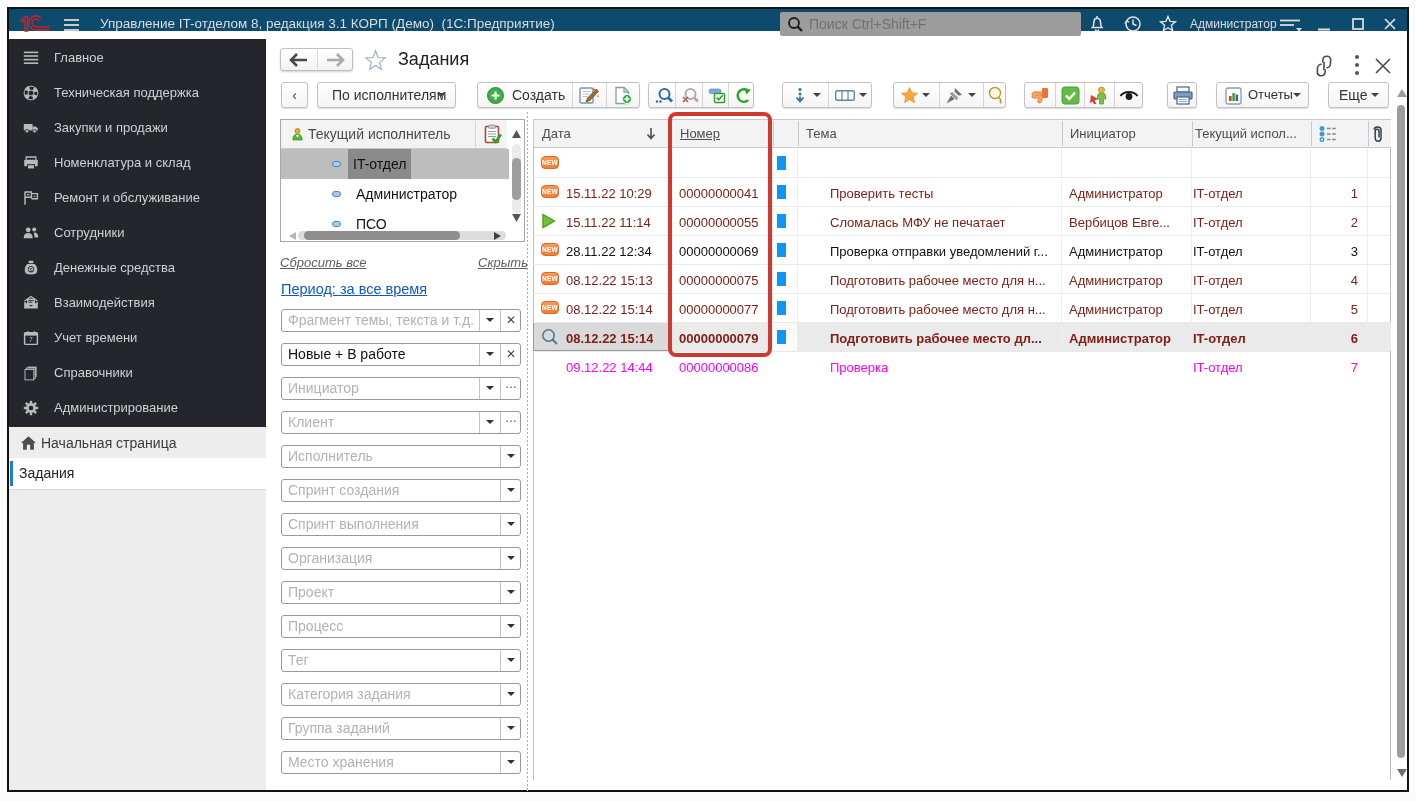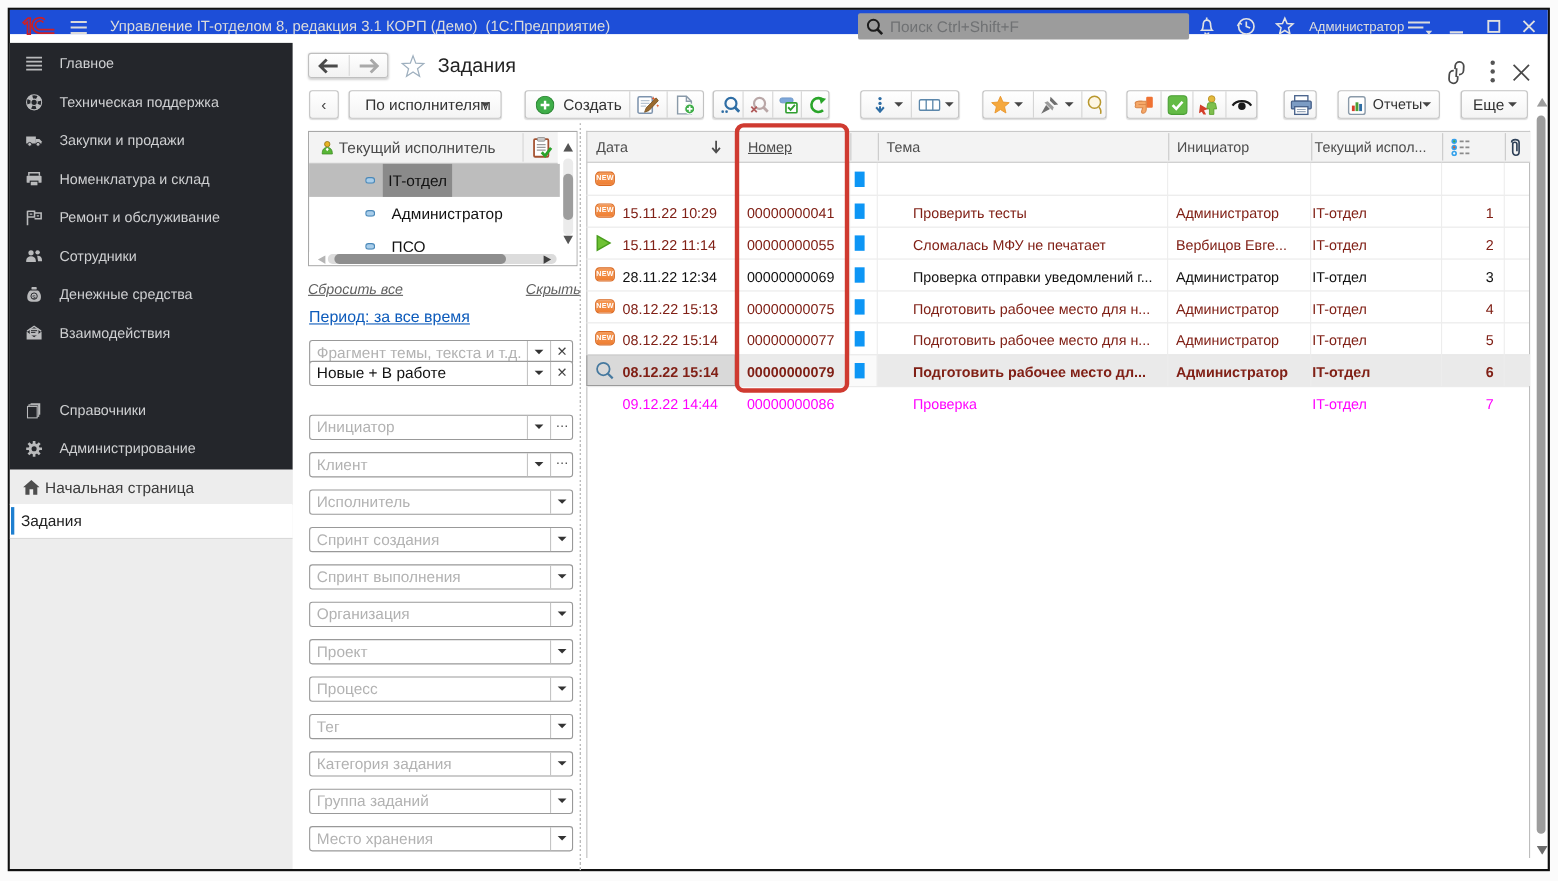--- a/index.html
+++ b/index.html
@@ -1,21 +1,21 @@
 <!DOCTYPE html>
 <html><head>
 <meta charset="utf-8">
 <style>
 * { margin:0; padding:0; box-sizing:border-box; }
 html,body { width:1416px; height:801px; background:#fbfbfb; font-family:"Liberation Sans",sans-serif; font-size:13px; overflow:hidden; }
 #win { position:absolute; left:7px; top:7px; width:1402px; height:785px; background:#fff; border:2px solid #111; }
 .abs { position:absolute; }
 
 
-#titlebar { position:absolute; left:0; top:0; width:1398px; height:22px; background:#1d4ed8; }
+#titlebar { position:absolute; left:0; top:0; width:1398px; height:22px; background:#0c4a6e; }
 #titlebar .ttext { position:absolute; left:91px; top:0; line-height:30px; color:#dcdcdc; font-size:13.5px; }
 #searchbox { position:absolute; left:771px; top:3px; width:301px; height:24px; background:#9c9c9c; border-radius:2px; }
 #searchbox span { position:absolute; left:29px; top:0; line-height:24px; color:#6f7173; font-size:14px; }
 .tbicon { position:absolute; top:0; height:30px; }
 
 
 #sidebar { position:absolute; left:0; top:30px; width:257px; height:751px; background:#ededed; }
 #sidebar .dark { position:absolute; left:0; top:0; width:257px; height:388px; background:#24262b; }
 .mitem { position:absolute; left:0; width:257px; height:35px; color:#cfd0d2; }
 .mitem .mi { position:absolute; left:14px; top:10px; width:16px; height:16px; }
@@ -188,20 +188,29 @@
       </div>
       <div class="mitem" style="top:246px">
         <svg class="mi" viewBox="0 0 20 20">
             <path d="M2 7.5 L10 2 L18 7.5" fill="none" stroke="#b9babc" stroke-width="1.5"></path>
             <rect x="5" y="4.5" width="10" height="8" fill="#b9babc"></rect>
             <path d="M6.5 7 h7 M6.5 9 h5" stroke="#24262b" stroke-width="1.1"></path>
             <path d="M1.5 8 L1.5 17 L18.5 17 L18.5 8 L10 14.5 Z" fill="#b9babc"></path>
           </svg>
         <div class="mt">Взаимодействия</div>
       </div>
+      <div class="mitem" style="top:281px">
+        <svg class="mi" viewBox="0 0 20 20">
+            <rect x="2" y="3.5" width="16" height="14.5" rx="1" fill="none" stroke="#b9babc" stroke-width="1.8"></rect>
+            <path d="M2 3.5 H18 V7 H2 Z" fill="#b9babc"></path>
+            <path d="M6 1.5 V5 M14 1.5 V5" stroke="#b9babc" stroke-width="1.8"></path>
+            <text x="10" y="15.5" font-size="8.5" fill="#b9babc" text-anchor="middle" font-family="Liberation Sans">7</text>
+          </svg>
+        <div class="mt">Учет времени</div>
+      </div>
       <div class="mitem" style="top:316px">
         <svg class="mi" viewBox="0 0 20 20">
             <rect x="6" y="2" width="11" height="13" fill="#b9babc"></rect>
             <rect x="4.2" y="3.8" width="11" height="13" fill="#24262b" stroke="#b9babc" stroke-width="1.2"></rect>
             <rect x="2.5" y="5.6" width="11" height="13" fill="#24262b" stroke="#b9babc" stroke-width="1.2"></rect>
           </svg>
         <div class="mt">Справочники</div>
       </div>
       <div class="mitem" style="top:351px">
         <svg class="mi" viewBox="0 0 20 20">
@@ -452,21 +461,21 @@
     <div class="flink" style="left:271px;top:246px;">Сбросить все</div>
     <div class="flink" style="left:469px;top:246px;">Скрыть</div>
     <div id="periodlink">Период: за все время</div>
     <div class="ffield" style="top:300px;">
         <span class="ph">Фрагмент темы, текста и т.д.</span>
         <div class="bd" style="left:197px"></div>
         <span class="fcaret" style="left:204px;top:8px"></span>
         <div class="bd" style="left:218px"></div>
         <span class="fx" style="left:224px;top:3px">✕</span>
       </div>
-    <div class="ffield" style="top:319px;">
+    <div class="ffield" style="top:334px;">
         <span class="ph" style="color:#111">Новые + В работе</span>
         <div class="bd" style="left:197px"></div>
         <span class="fcaret" style="left:204px;top:8px"></span>
         <div class="bd" style="left:218px"></div>
         <span class="fx" style="left:224px;top:3px">✕</span>
       </div>
     <div class="ffield" style="top:368px;">
         <span class="ph">Инициатор</span>
         <div class="bd" style="left:197px"></div>
         <span class="fcaret" style="left:204px;top:8px"></span>

